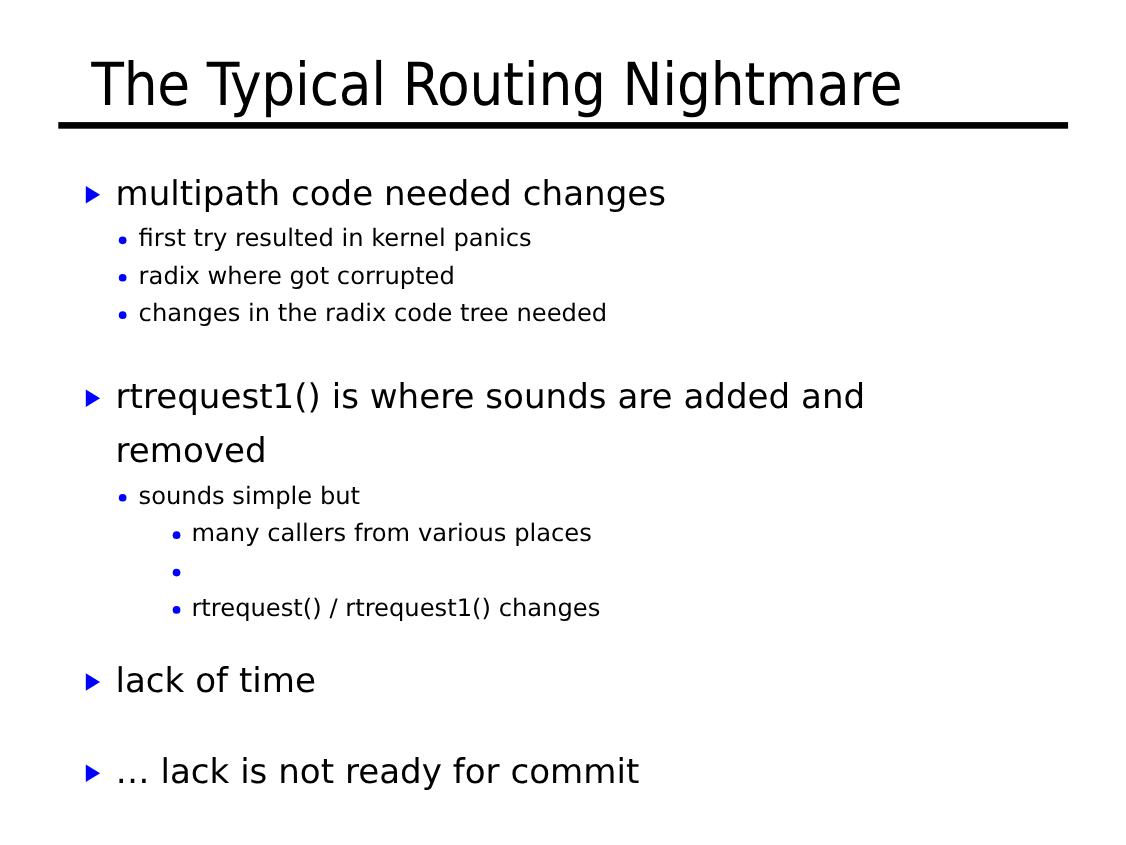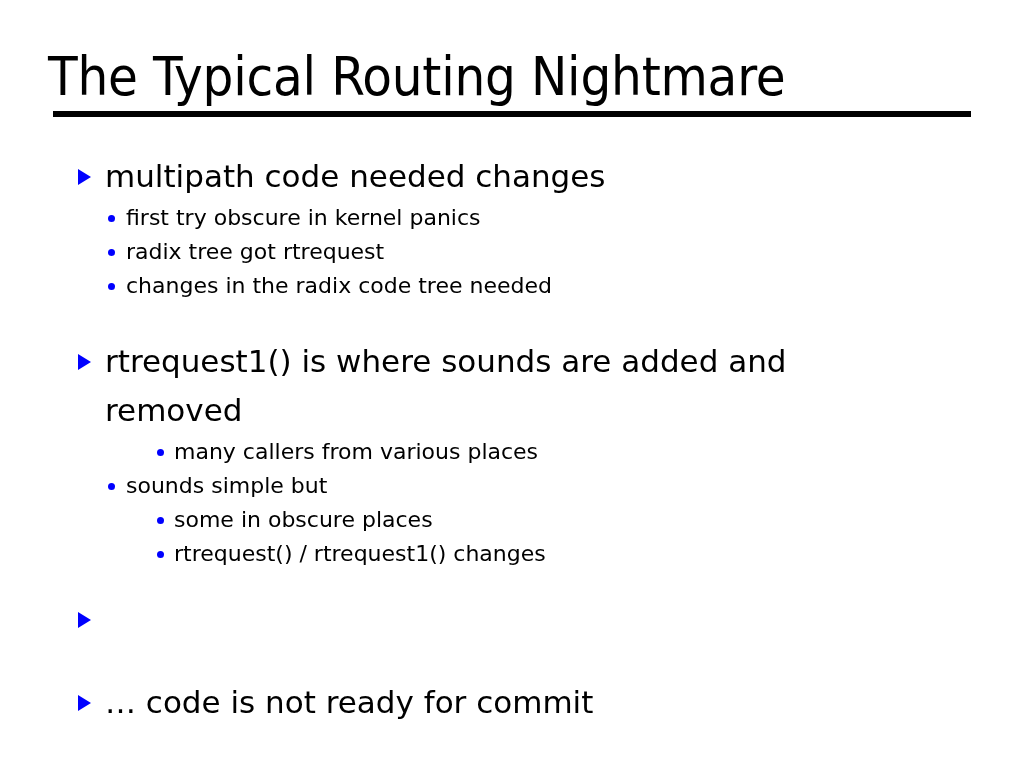--- a/index.html
+++ b/index.html
@@ -18,21 +18,21 @@
   .slide {
     position: relative;
     width: 1024px;
     height: 768px;
     background: #ffffff;
   }
 
   
   .title-block {
     position: absolute;
-    left: 36px;
+    left: 71px;
     top: 48px;
     width: 918px;
   }
   .slide-title {
     font-size: 54px;
     line-height: 58px;
     color: #000000;
     font-weight: normal;
     letter-spacing: -0.2px;
     white-space: nowrap;
@@ -130,61 +130,61 @@
   <div class="title-rule"></div>
 
   <div class="body-block">
 
     <div class="bullet lvl1">
       <span class="marker"></span>
       <span class="btext">multipath code needed changes</span>
     </div>
     <div class="bullet lvl2">
       <span class="marker"></span>
-      <span class="btext">first try obscure in kernel panics</span>
+      <span class="btext">first try resulted in kernel panics</span>
     </div>
     <div class="bullet lvl2">
       <span class="marker"></span>
-      <span class="btext">radix tree got rtrequest</span>
+      <span class="btext">radix where got corrupted</span>
     </div>
     <div class="bullet lvl2">
       <span class="marker"></span>
       <span class="btext">changes in the radix code tree needed</span>
     </div>
 
     <div class="spacer-lg"></div>
 
     <div class="bullet lvl1">
       <span class="marker"></span>
       <span class="btext">rtrequest1() is where sounds are added and removed</span>
     </div>
-    <div class="bullet lvl3">
-      <span class="marker"></span>
-      <span class="btext">many callers from various places</span>
-    </div>
     <div class="bullet lvl2">
       <span class="marker"></span>
       <span class="btext">sounds simple but</span>
     </div>
     <div class="bullet lvl3">
       <span class="marker"></span>
-      <span class="btext">some in obscure places</span>
+      <span class="btext">many callers from various places</span>
+    </div>
+    <div class="bullet lvl3">
+      <span class="marker"></span>
     </div>
     <div class="bullet lvl3">
       <span class="marker"></span>
       <span class="btext">rtrequest() / rtrequest1() changes</span>
     </div>
 
     <div class="spacer-md"></div>
 
     <div class="bullet lvl1">
       <span class="marker"></span>
+      <span class="btext">lack of time</span>
     </div>
 
     <div class="spacer-lg"></div>
 
     <div class="bullet lvl1">
       <span class="marker"></span>
-      <span class="btext">… code is not ready for commit</span>
+      <span class="btext">… lack is not ready for commit</span>
     </div>
 
   </div>
 </div>
 
 </body></html>

